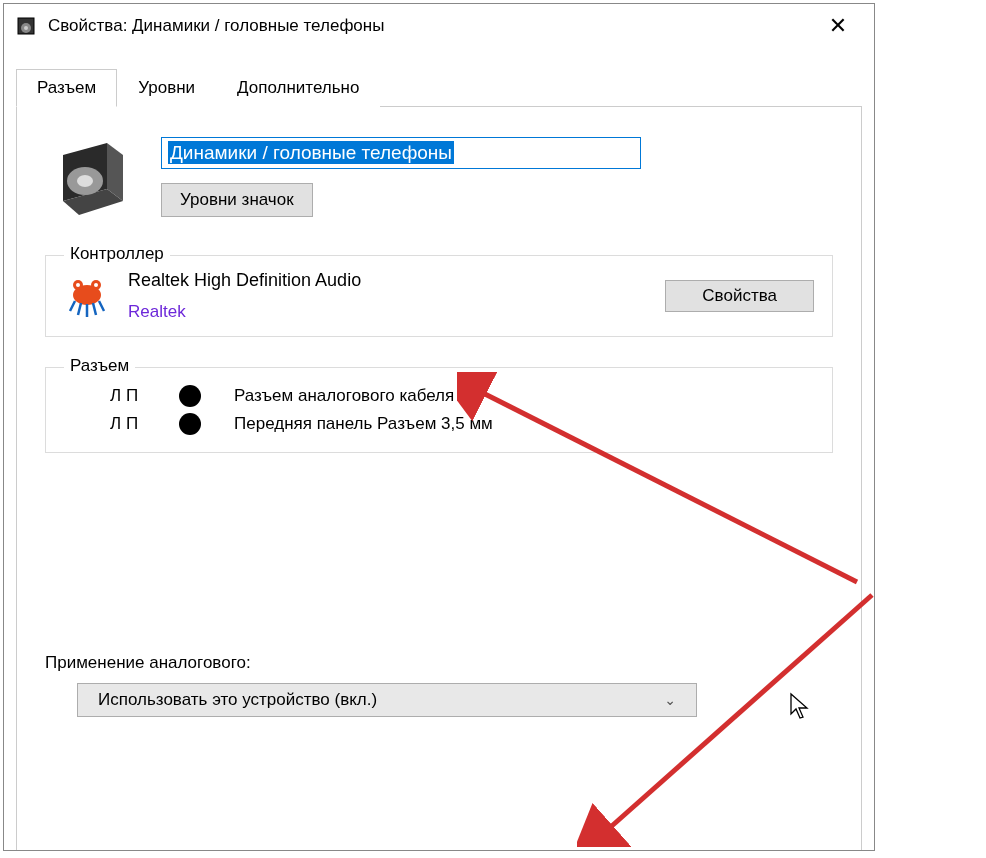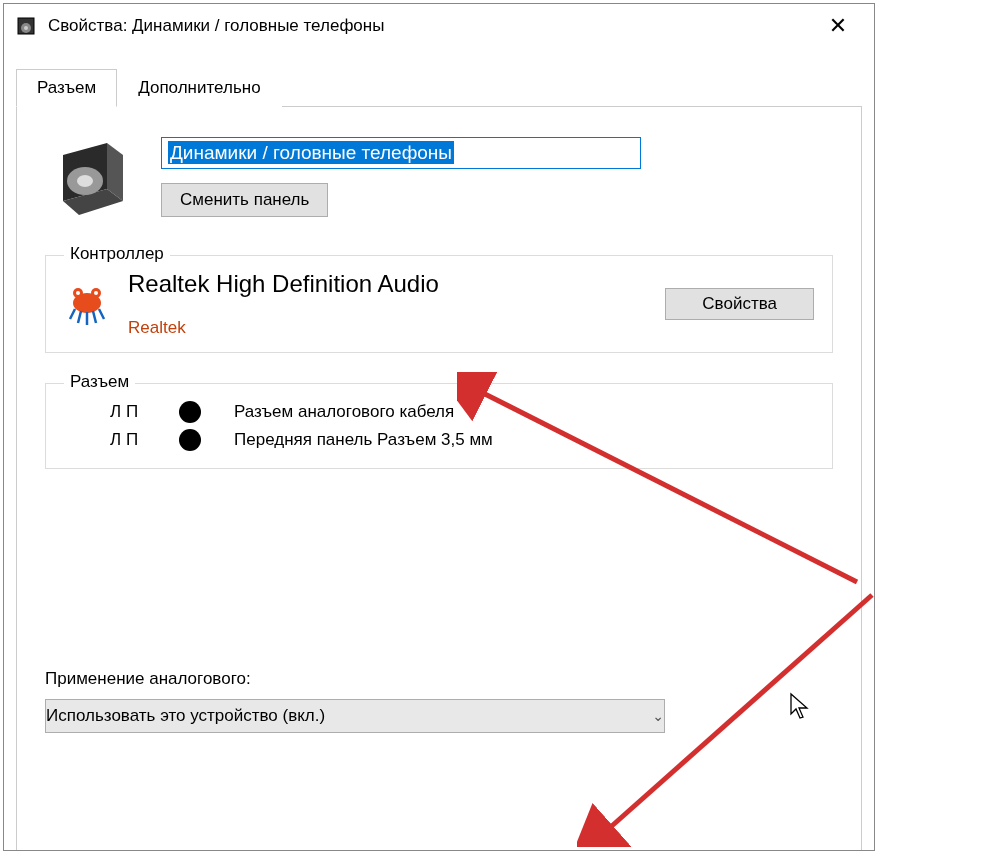--- a/index.html
+++ b/index.html
@@ -125,25 +125,25 @@
       display: flex;
       align-items: center;
       gap: 18px;
     }
     .realtek-icon {
       width: 46px;
       height: 46px;
       flex-shrink: 0;
     }
     .controller-text { flex: 1; }
-    .controller-name { font-size: 24px; }
+    .controller-name { font-size: 18px; }
     .controller-vendor {
       font-size: 17px;
-      color: #c2410c;
-      margin-top: 20px;
+      color: #6d28d9;
+      margin-top: 11px;
     }
     .props-btn {
       padding: 5px 36px;
       font-size: 17px;
       background: #e1e1e1;
       border: 1px solid #adadad;
       cursor: pointer;
     }
     .jack-row {
       display: flex;
@@ -159,28 +159,29 @@
       background: #000;
     }
     .jack-label { font-size: 17px; }
     .usage-label {
       font-size: 17px;
       margin-top: 200px;
     }
     .usage-select {
       width: 620px;
       margin-top: 10px;
-      padding: 6px 0;
+      padding: 6px 20px;
       font-size: 17px;
       border: 1px solid #adadad;
       background: #e8e8e8;
       display: flex;
       justify-content: space-between;
       align-items: center;
       cursor: pointer;
+      margin-left: 32px;
     }
     .chev { font-size: 14px; color: #555; }
     .arrow {
       position: absolute;
       pointer-events: none;
     }
     .cursor-icon {
       position: absolute;
       top: 585px;
       right: 50px;
@@ -198,38 +199,39 @@
         <circle cx="10" cy="12" r="2" fill="#ccc"></circle>
       </svg>
     </span>
     <span class="titlebar-title">Свойства: Динамики / головные телефоны</span>
     <span class="close-btn">✕</span>
   </div>
 
   <div class="tabs-container">
     <div class="tabs">
       <div class="tab active">Разъем</div>
+      <div class="tab">Уровни</div>
       <div class="tab">Дополнительно</div>
     </div>
 
     <div class="tab-body">
 
       <div class="top-row">
         <div class="speaker-icon">
           <svg viewBox="0 0 88 88">
             <polygon points="18,18 62,6 62,52 18,64" fill="#2a2a2a"></polygon>
             <polygon points="62,6 78,18 78,64 62,52" fill="#555"></polygon>
             <polygon points="18,64 62,52 78,64 34,78" fill="#444"></polygon>
             <ellipse cx="40" cy="44" rx="18" ry="14" fill="#999"></ellipse>
             <ellipse cx="40" cy="44" rx="8" ry="6" fill="#ddd"></ellipse>
           </svg>
         </div>
         <div class="name-block">
           <div class="name-input"><span class="sel">Динамики / головные телефоны</span></div>
-          <button class="change-icon-btn">Сменить панель</button>
+          <button class="change-icon-btn">Уровни значок</button>
         </div>
       </div>
 
       <div class="fieldset">
         <div class="fieldset-legend">Контроллер</div>
         <div class="controller-row">
           <div class="realtek-icon">
             <svg viewBox="0 0 46 46">
               <ellipse cx="23" cy="22" rx="14" ry="10" fill="#e74c1c"></ellipse>
               <circle cx="14" cy="12" r="5" fill="#e74c1c"></circle>

